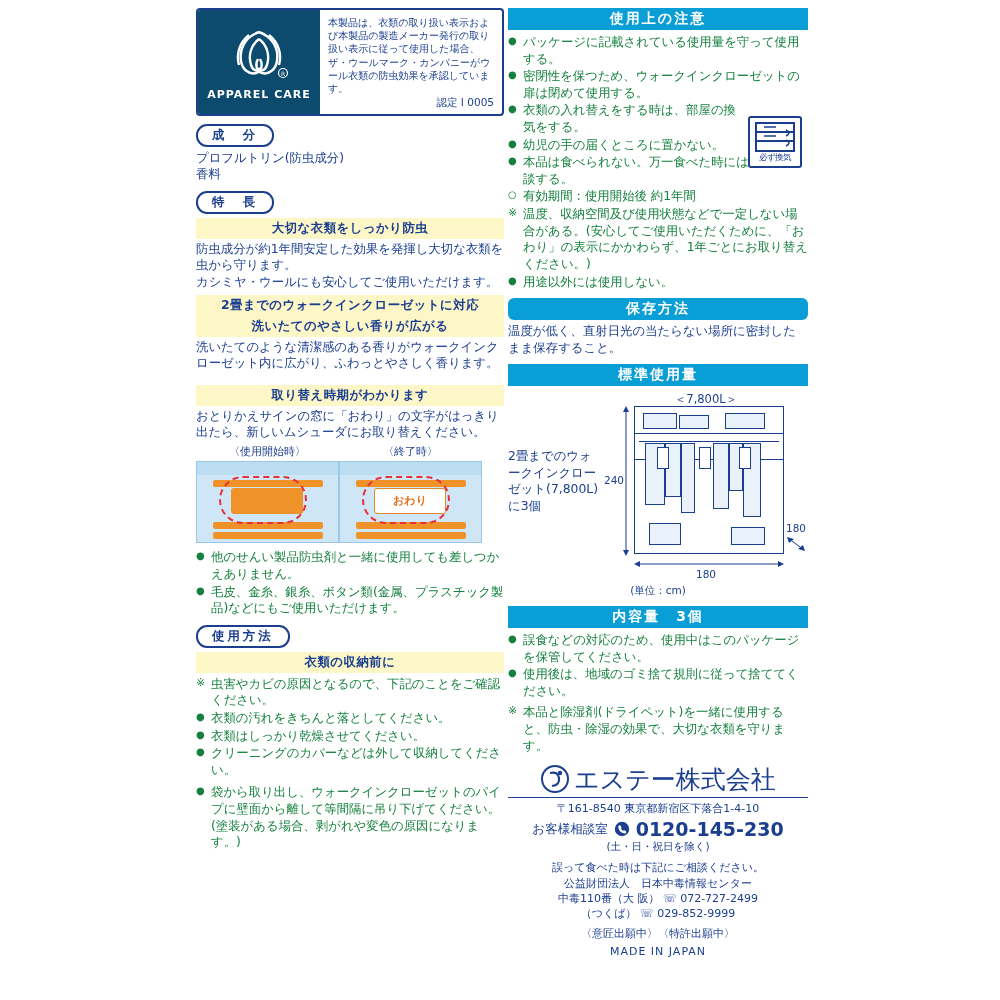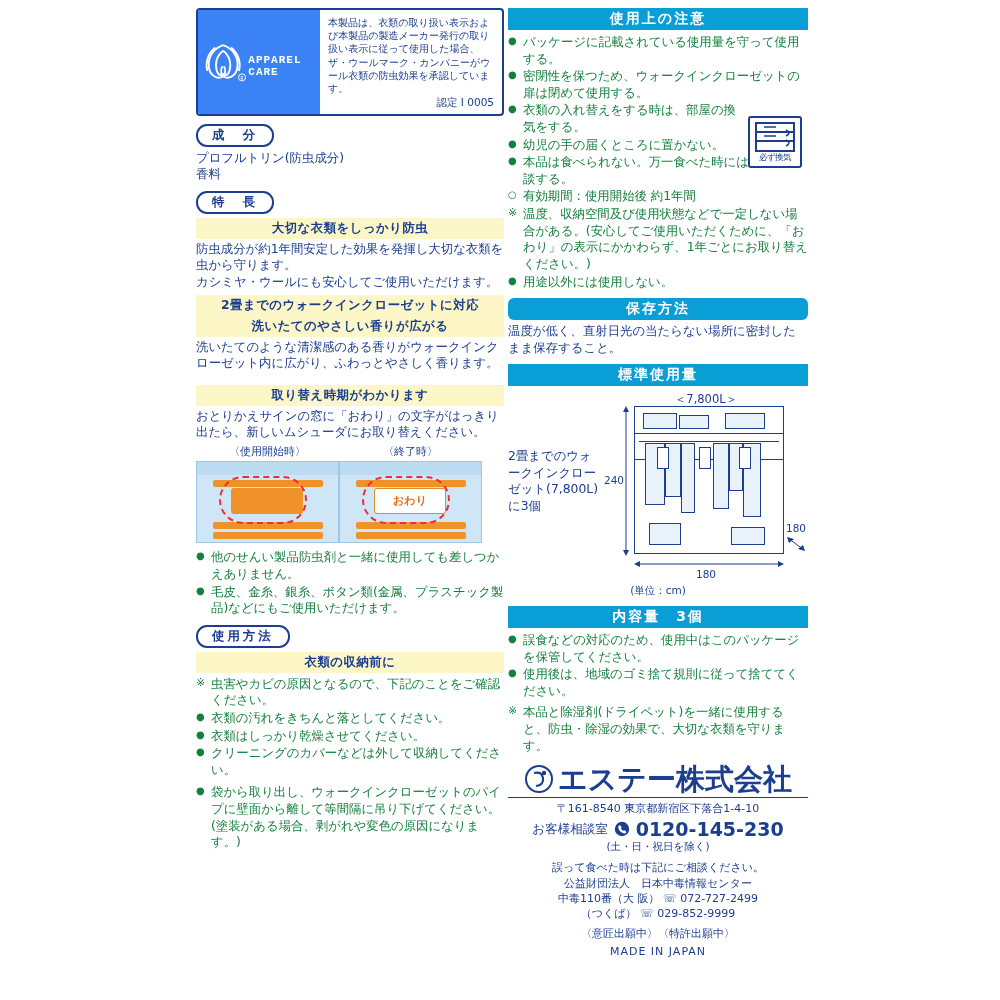--- a/index.html
+++ b/index.html
@@ -39,23 +39,23 @@
   .body-txt {
     color: #1b3e8f; line-height: 1.32; letter-spacing: 0px;
   }
 
   
   .logo-block {
     display: flex; border: 2px solid #1b3e8f; border-radius: 4px;
     height: 108px; overflow: hidden; background: #fff;
   }
   .logo-left {
-    width: 122px; background: #3b82f6; color: #fff;
-    display: flex; flex-direction: row; align-items: center;
-    justify-content: center; padding-top: 4px; font-family: Liberation Mono, monospace;
+    width: 122px; background: #0c4a6e; color: #fff;
+    display: flex; flex-direction: column; align-items: center;
+    justify-content: center; padding-top: 4px;
   }
   .wool-mark { width: 64px; height: 58px; }
   .logo-left .caption {
     font-size: 11px; letter-spacing: 1px; margin-top: 3px; font-weight: bold;
   }
   .logo-right {
     flex: 1; padding: 6px 6px 2px 8px; position: relative;
   }
   .logo-right p {
     margin: 0; font-size: 10px; color: #1b3e8f; line-height: 1.32;
@@ -133,21 +133,21 @@
   .cloth {
     position: absolute; background: #e9f2fb; border: 1px solid #1b3e8f;
   }
   .dim-label { position: absolute; color: #1b3e8f; font-size: 10.5px; }
   .fig-top-label { text-align: center; color: #1b3e8f; font-size: 11.5px; }
   .unit-label { text-align: center; color: #1b3e8f; font-size: 10.5px; margin-top: 2px; }
 
   
   .company { margin-top: 10px; color: #1b3e8f; }
   .company .name {
-    font-size: 29px; font-weight: bold; letter-spacing: 0px; line-height: 1;
+    font-size: 25px; font-weight: normal; letter-spacing: 0px; line-height: 1;
     display: flex; align-items: center; justify-content: center;
   }
   .company .sub { text-align: center; font-size: 11px; margin-top: 3px; }
   .company .tel-row {
     display: flex; align-items: center; justify-content: center;
     gap: 6px; font-size: 12px; margin-top: 2px;
   }
   .company .tel-num { font-size: 19px; font-weight: bold; letter-spacing: 0px; }
   .company .tel-note { text-align: center; font-size: 10.5px; }
   .company .poison { text-align: center; font-size: 11px; margin-top: 6px; line-height: 1.4; }

